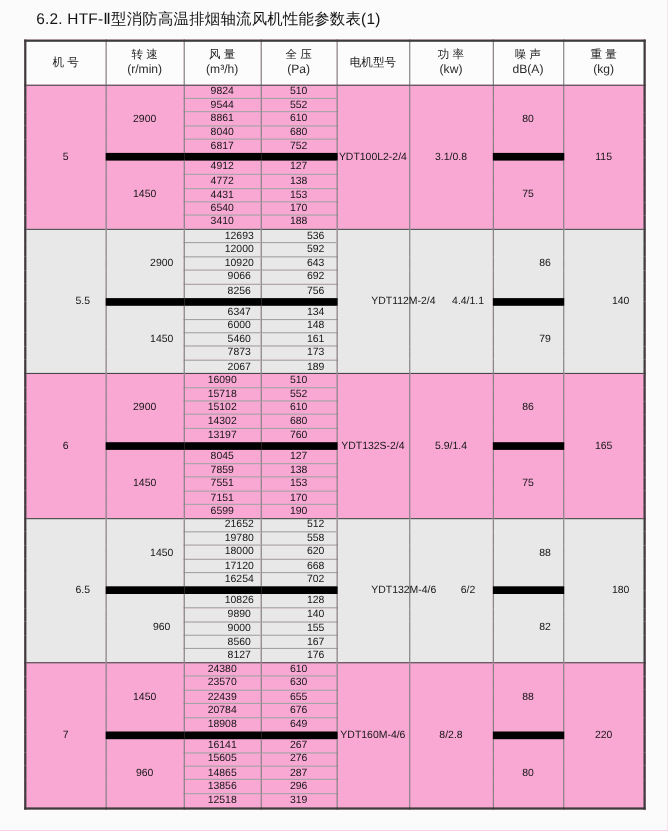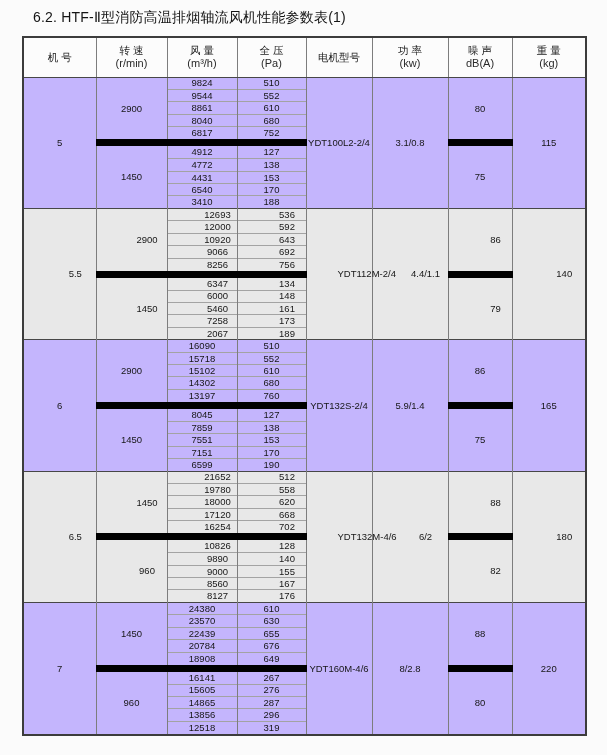--- a/index.html
+++ b/index.html
@@ -15,21 +15,21 @@
     position:absolute; left:33px; top:9px;
     font-size:14px; font-weight:400; color:#141414;
     letter-spacing:0.2px;
   }
   table.fan-table {
     position:absolute; left:22px; top:36px;
     width:563px; height:700px;
     border-collapse:collapse;
     table-layout:fixed;
     border:2px solid #3c3c3c;
-    background:#c4b5fd;
+    background:#f9a8d4;
   }
   thead tr { height:40px; }
   th {
     border:1px solid #7d7d7d;
     border-bottom:1px solid #474747;
     font-weight:400; font-size:10.5px; color:#1a1a1a;
     vertical-align:middle; text-align:center;
     padding:0; line-height:1.25;
     background:#fcfcfc;
   }
@@ -182,21 +182,21 @@
       </tr>
       <tr class="shaded">
         <td class="flow">6000</td>
         <td class="press">148</td>
       </tr>
       <tr class="shaded">
         <td class="flow">5460</td>
         <td class="press">161</td>
       </tr>
       <tr class="shaded">
-        <td class="flow">7258</td>
+        <td class="flow">7873</td>
         <td class="press">173</td>
       </tr>
       <tr class="shaded">
         <td class="flow">2067</td>
         <td class="press">189</td>
       </tr>
       <tr class="block-start">
         <td rowspan="10">6</td>
         <td rowspan="5">2900</td>
         <td class="flow">16090</td>

